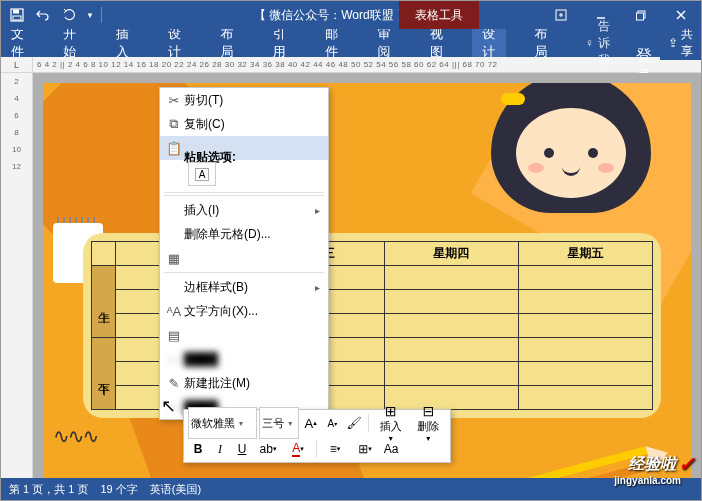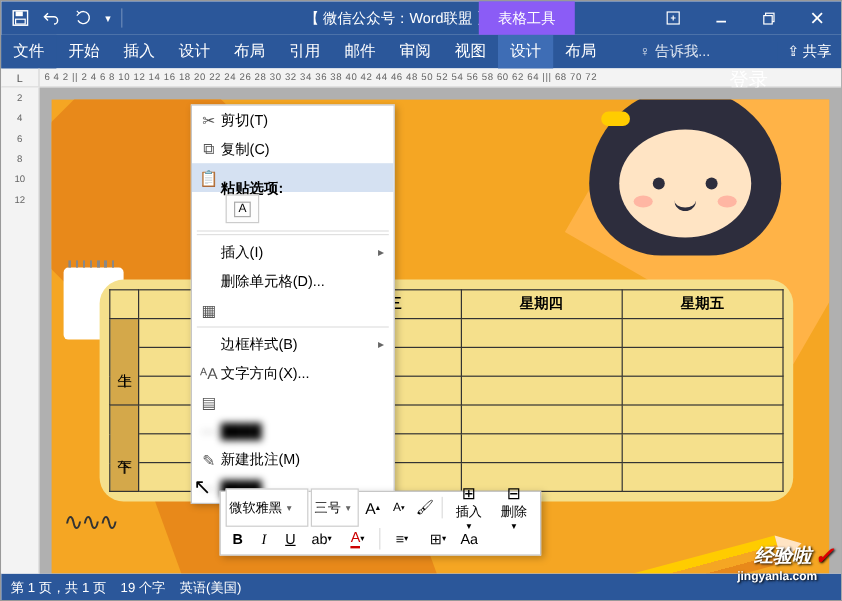--- a/index.html
+++ b/index.html
@@ -4,26 +4,26 @@
 <style>
 * { box-sizing: border-box; margin: 0; padding: 0; font-family: "Microsoft YaHei", sans-serif; }
 body { width: 702px; height: 501px; overflow: hidden; background: #fff; position: relative; border: 1px solid #999; }
 
 
 .titlebar { height: 28px; background: #2b579a; display: flex; align-items: center; color: #fff; font-size: 12px; position: relative; }
 .titlebar .qat { display: flex; align-items: center; padding: 0 4px; gap: 2px; }
 .qat-btn { width: 24px; height: 24px; display: flex; align-items: center; justify-content: center; cursor: pointer; }
 .qat-sep { width: 1px; height: 16px; background: rgba(255,255,255,0.3); margin: 0 2px; }
 .titlebar .center { position: absolute; left: 0; right: 0; text-align: center; pointer-events: none; }
-.titlebar .tabtools { position: absolute; left: 398px; top: 0; background: #8b5cf6; height: 28px; padding: 0 16px; display: flex; align-items: center; font-size: 12px; }
+.titlebar .tabtools { position: absolute; left: 398px; top: 0; background: #7f1d1d; height: 28px; padding: 0 16px; display: flex; align-items: center; font-size: 12px; }
 .titlebar .winbtns { position: absolute; right: 0; top: 0; display: flex; }
 .winbtn { width: 40px; height: 28px; display: flex; align-items: center; justify-content: center; cursor: pointer; }
 
 
-.ribbon-tabs { height: 28px; background: #2b579a; display: flex; align-items: stretch; color: #fff; font-size: 13px; }
+.ribbon-tabs { height: 28px; background: #2b579a; display: flex; align-items: stretch; color: #fff; font-size: 13px; gap: 19px; }
 .rtab { padding: 0 10px; display: flex; align-items: center; cursor: pointer; }
 .rtab.active { background: #3e6db5; }
 .rtab.file { background: #2b579a; font-weight: normal; }
 .ribbon-tabs .right { margin-left: auto; display: flex; align-items: center; }
 .tell { display: flex; align-items: center; padding: 0 8px; font-size: 12px; opacity: 0.85; }
 .signin { padding: 0 8px; font-size: 16px; display: flex; align-items: center; margin-top: 48px; }
 .share { padding: 0 8px; font-size: 12px; display: flex; align-items: center; background: #2b579a; }
 
 
 .ruler-row { height: 16px; background: #f3f3f3; border-bottom: 1px solid #d6d6d6; display: flex; align-items: center; }

